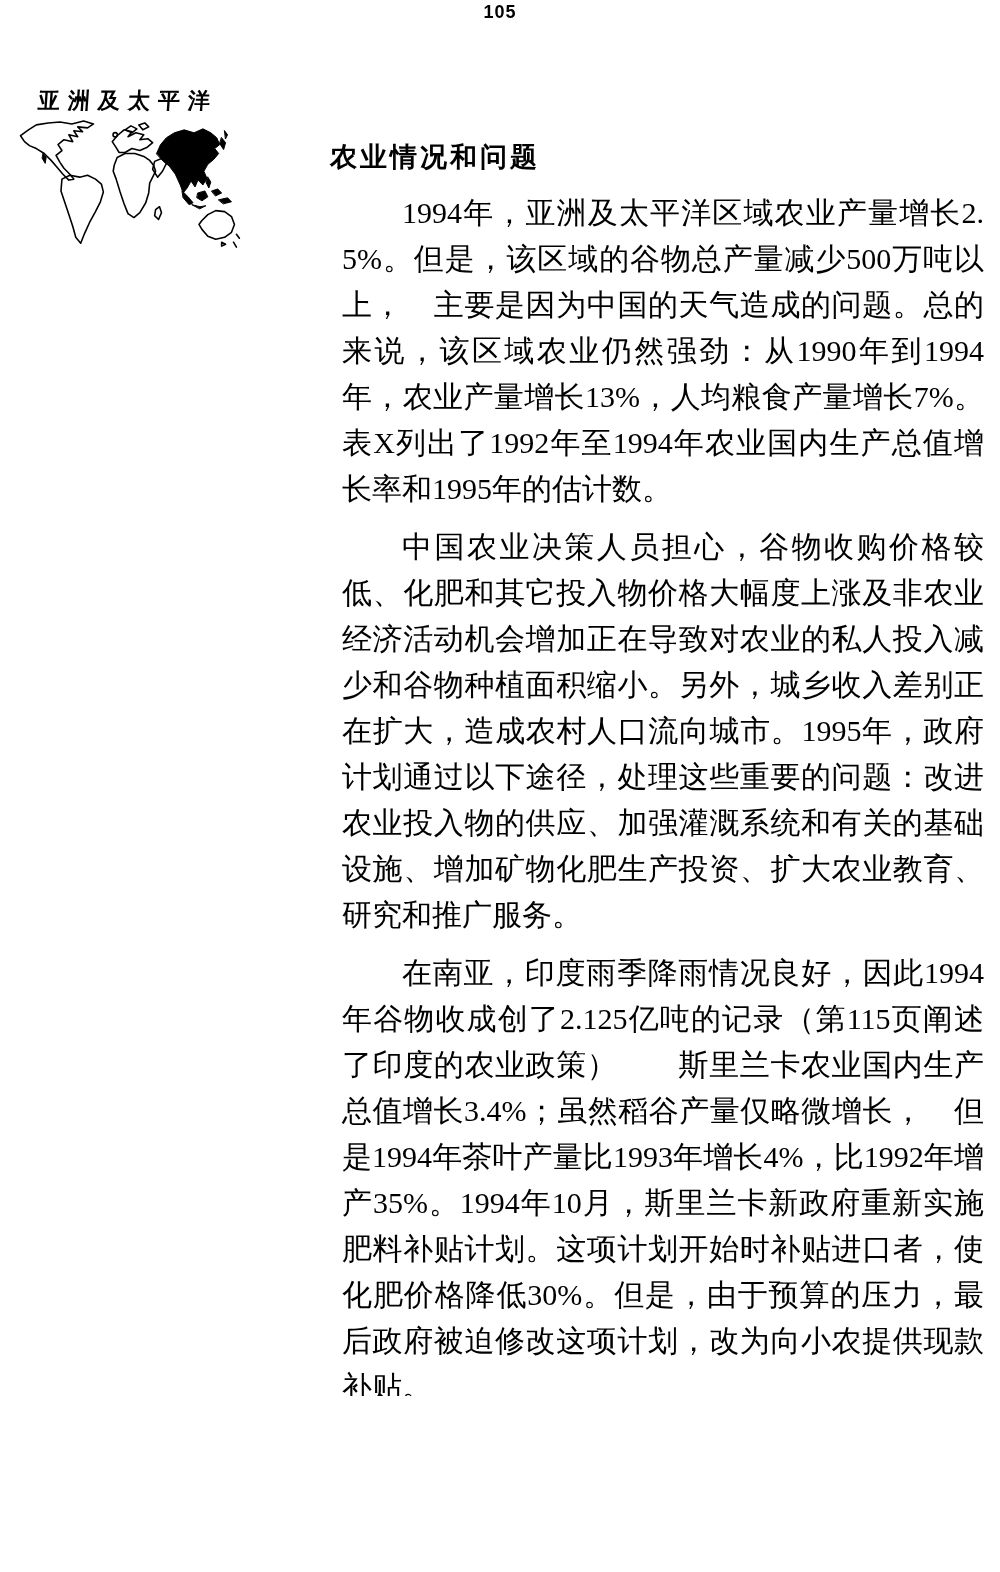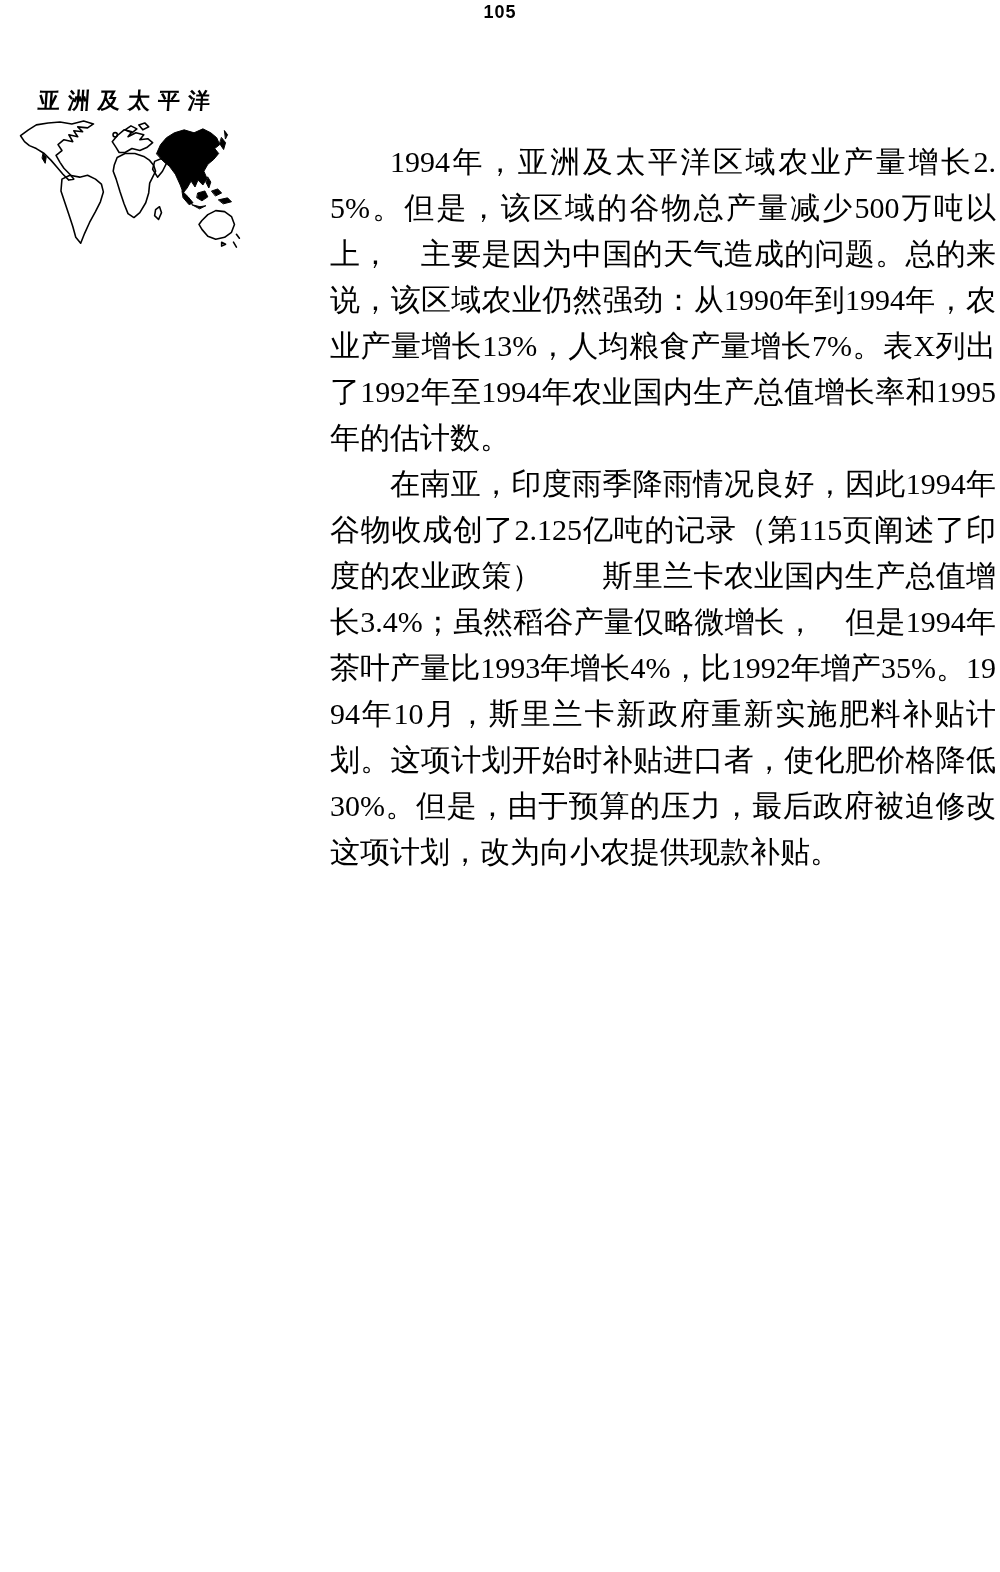--- a/index.html
+++ b/index.html
@@ -73,21 +73,21 @@
     letter-spacing: 3px;
     margin: 0 0 15px 0;
   }
   .para {
     font-family: "Liberation Serif", serif;
     font-size: 30px;
     line-height: 46px;
     text-align: justify;
     text-justify: inter-ideograph;
     text-indent: 2em;
-    margin: 0;
+    margin: 12px;
     word-break: break-all;
   }
 </style>
 </head>
 <body>
 
 <div class="page">
 
   <div class="page-number">105</div>
 
@@ -132,17 +132,19 @@
       <g>
         <path d="M190,104 L196,98 L204,94 L213,95 L220,100 L223,108 L220,116 L213,121 L204,123 L196,120 L190,113 L187,108 Z"></path>
         <path d="M210,126 L214,128 L210,130 Z"></path>
         <path d="M225,118 L228,122"></path>
         <path d="M222,126 L225,131"></path>
       </g>
     </svg>
   </div>
 
   <div class="article">
+    <h1 class="heading">农业情况和问题</h1>
     <p class="para">1994年，亚洲及太平洋区域农业产量增长2.5%。但是，该区域的谷物总产量减少500万吨以上，　主要是因为中国的天气造成的问题。总的来说，该区域农业仍然强劲：从1990年到1994年，农业产量增长13%，人均粮食产量增长7%。表X列出了1992年至1994年农业国内生产总值增长率和1995年的估计数。</p>
+    <p class="para">中国农业决策人员担心，谷物收购价格较低、化肥和其它投入物价格大幅度上涨及非农业经济活动机会增加正在导致对农业的私人投入减少和谷物种植面积缩小。另外，城乡收入差别正在扩大，造成农村人口流向城市。1995年，政府计划通过以下途径，处理这些重要的问题：改进农业投入物的供应、加强灌溉系统和有关的基础设施、增加矿物化肥生产投资、扩大农业教育、研究和推广服务。</p>
     <p class="para">在南亚，印度雨季降雨情况良好，因此1994年谷物收成创了2.125亿吨的记录（第115页阐述了印度的农业政策）　　斯里兰卡农业国内生产总值增长3.4%；虽然稻谷产量仅略微增长，　但是1994年茶叶产量比1993年增长4%，比1992年增产35%。1994年10月，斯里兰卡新政府重新实施肥料补贴计划。这项计划开始时补贴进口者，使化肥价格降低30%。但是，由于预算的压力，最后政府被迫修改这项计划，改为向小农提供现款补贴。</p>
   </div>
 
 </div>
 
 </body></html>

